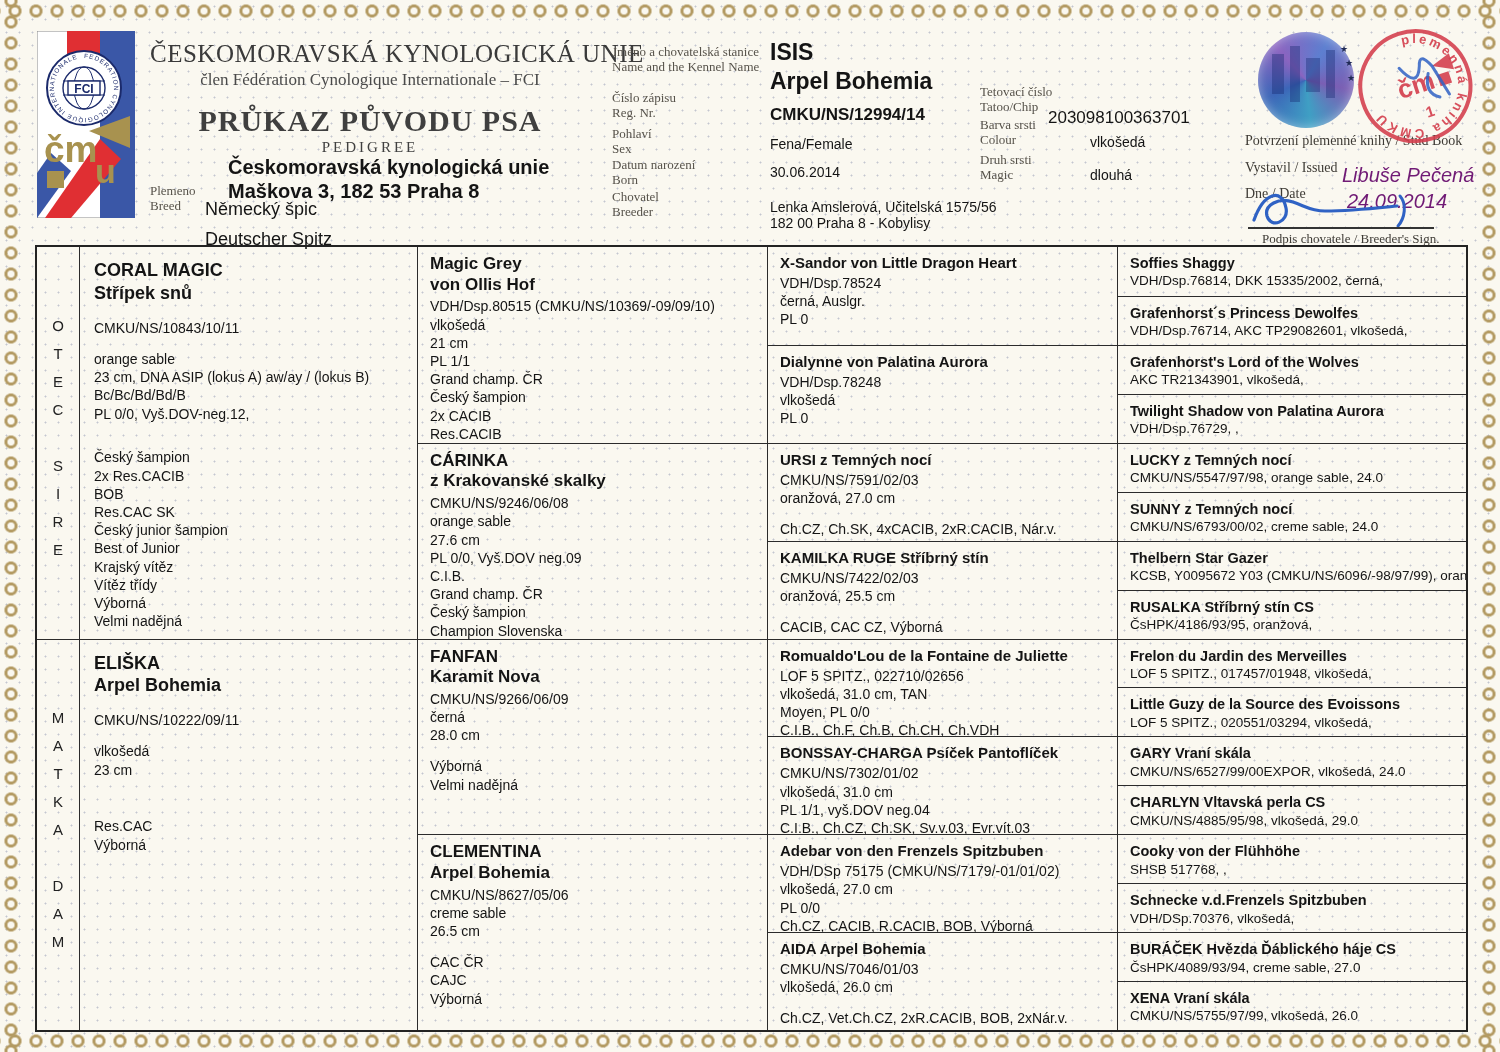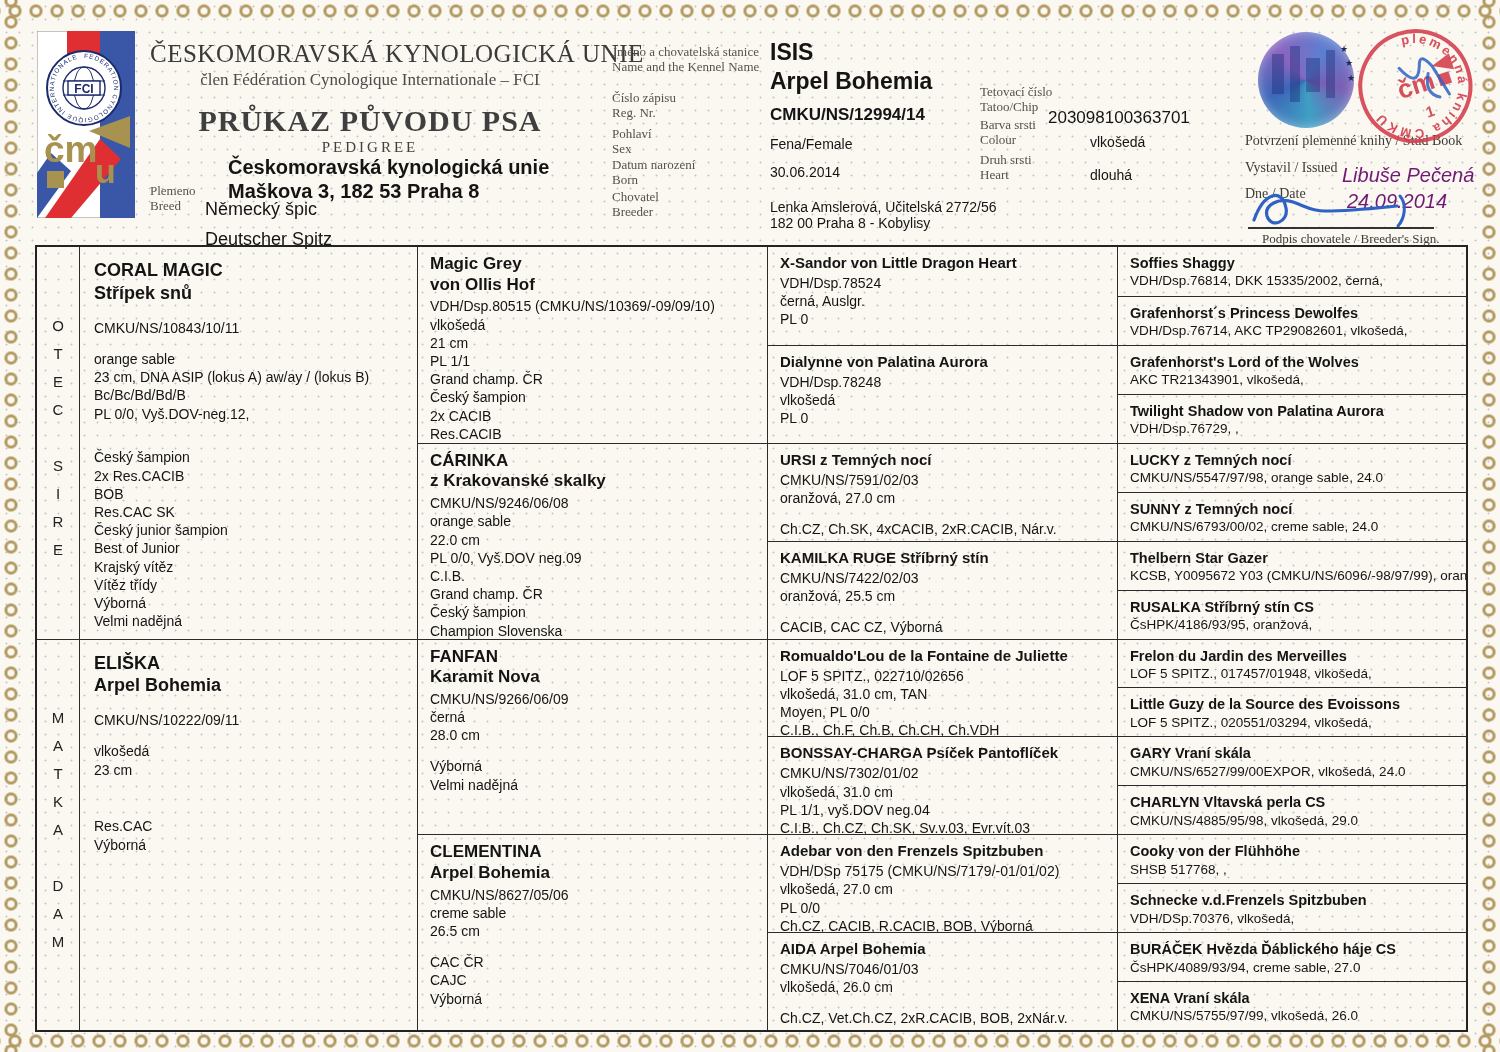--- a/index.html
+++ b/index.html
@@ -140,37 +140,37 @@
 </div>
 
 <div class="hblock dogname" style="left:770px;top:38px;">
   <div>ISIS</div>
   <div>Arpel Bohemia</div>
 </div>
 <div class="hblock valb" style="left:770px;top:105px;">CMKU/NS/12994/14</div>
 <div class="hblock val" style="left:770px;top:136px;">Fena/Female</div>
 <div class="hblock val" style="left:770px;top:164px;">30.06.2014</div>
 <div class="hblock val" style="left:770px;top:199px;">
-  <div>Lenka Amslerová, Učitelská 2772/56</div>
+  <div>Lenka Amslerová, Učitelská 1575/56</div>
   <div>182 00 Praha 8 - Kobylisy</div>
 </div>
 
 <div class="hblock lblpair" style="left:980px;top:84px;">
   <div>Tetovací číslo</div>
   <div>Tatoo/Chip</div>
 </div>
 <div class="hblock val" style="left:1048px;top:108px;font-size:17px;">203098100363701</div>
 <div class="hblock lblpair" style="left:980px;top:117px;">
   <div>Barva srsti</div>
   <div>Colour</div>
 </div>
 <div class="hblock val" style="left:1090px;top:134px;">vlkošedá</div>
 <div class="hblock lblpair" style="left:980px;top:152px;">
   <div>Druh srsti</div>
-  <div>Heart</div>
+  <div>Magic</div>
 </div>
 <div class="hblock val" style="left:1090px;top:167px;">dlouhá</div>
 
 <div class="holo">
   <div class="bar" style="left:14px;top:22px;width:12px;height:40px;"></div>
   <div class="bar" style="left:32px;top:14px;width:10px;height:56px;"></div>
   <div class="bar" style="left:48px;top:26px;width:14px;height:34px;"></div>
   <div class="bar" style="left:68px;top:18px;width:9px;height:48px;"></div>
   <div class="star" style="right:6px;top:12px;">★</div>
   <div class="star" style="right:1px;top:26px;">★</div>
@@ -276,21 +276,21 @@
         <div class="line">2x CACIB</div>
         <div class="line">Res.CACIB</div>
       </div>
   </div>
   <div class="cell g2 bl bt" style="grid-column:2;grid-row:5 / span 4;">
     <div class="t2">CÁRINKA</div>
     <div class="t2">z Krakovanské skalky</div>
     <div class="lines">
         <div class="line">CMKU/NS/9246/06/08</div>
         <div class="line">orange sable</div>
-        <div class="line">22.0 cm</div>
+        <div class="line">27.6 cm</div>
         <div class="line">PL 0/0, Vyš.DOV neg.09</div>
         <div class="line">C.I.B.</div>
         <div class="line">Grand champ. ČR</div>
         <div class="line">Český šampion</div>
         <div class="line">Champion Slovenska</div>
       </div>
   </div>
   <div class="cell g2 bl bt" style="grid-column:2;grid-row:9 / span 4;">
     <div class="t2">FANFAN</div>
     <div class="t2">Karamit Nova</div>

